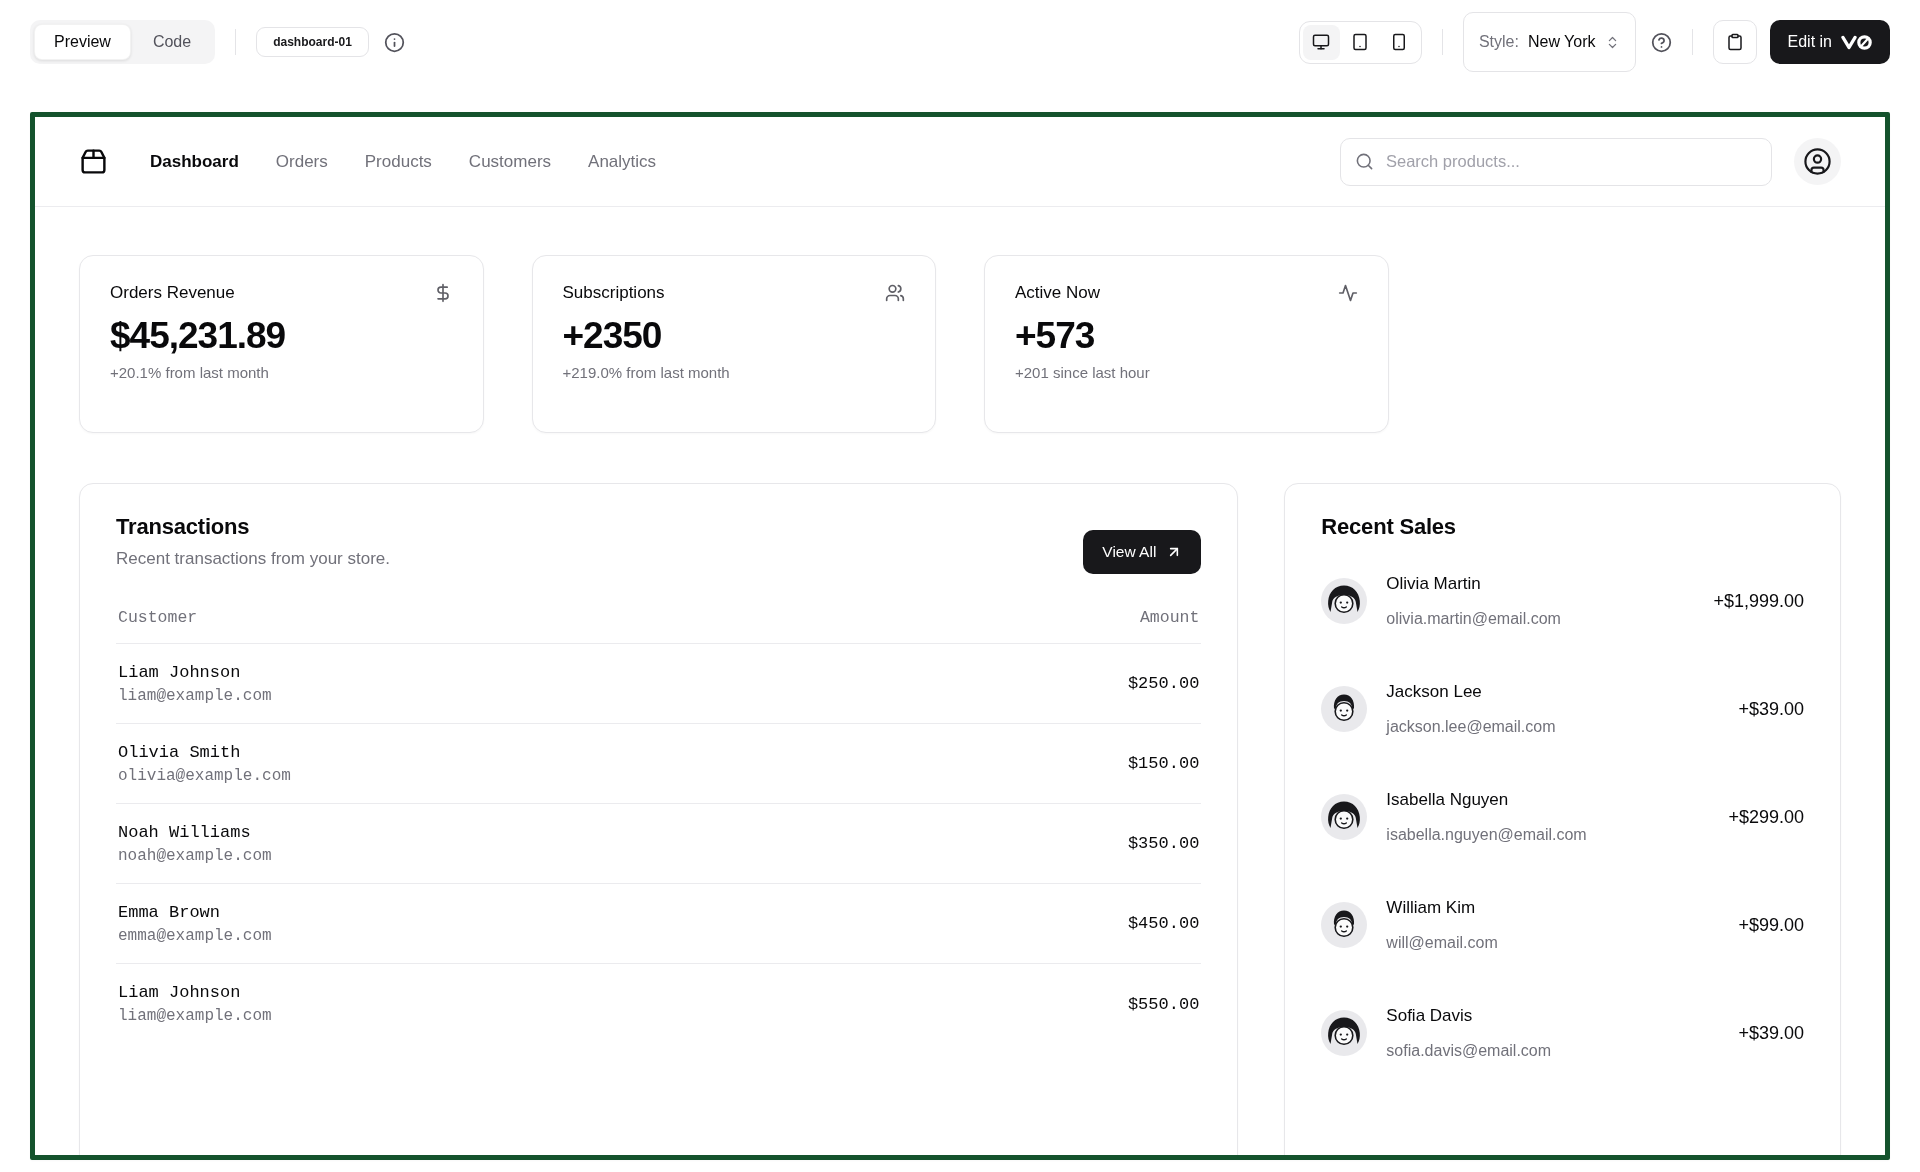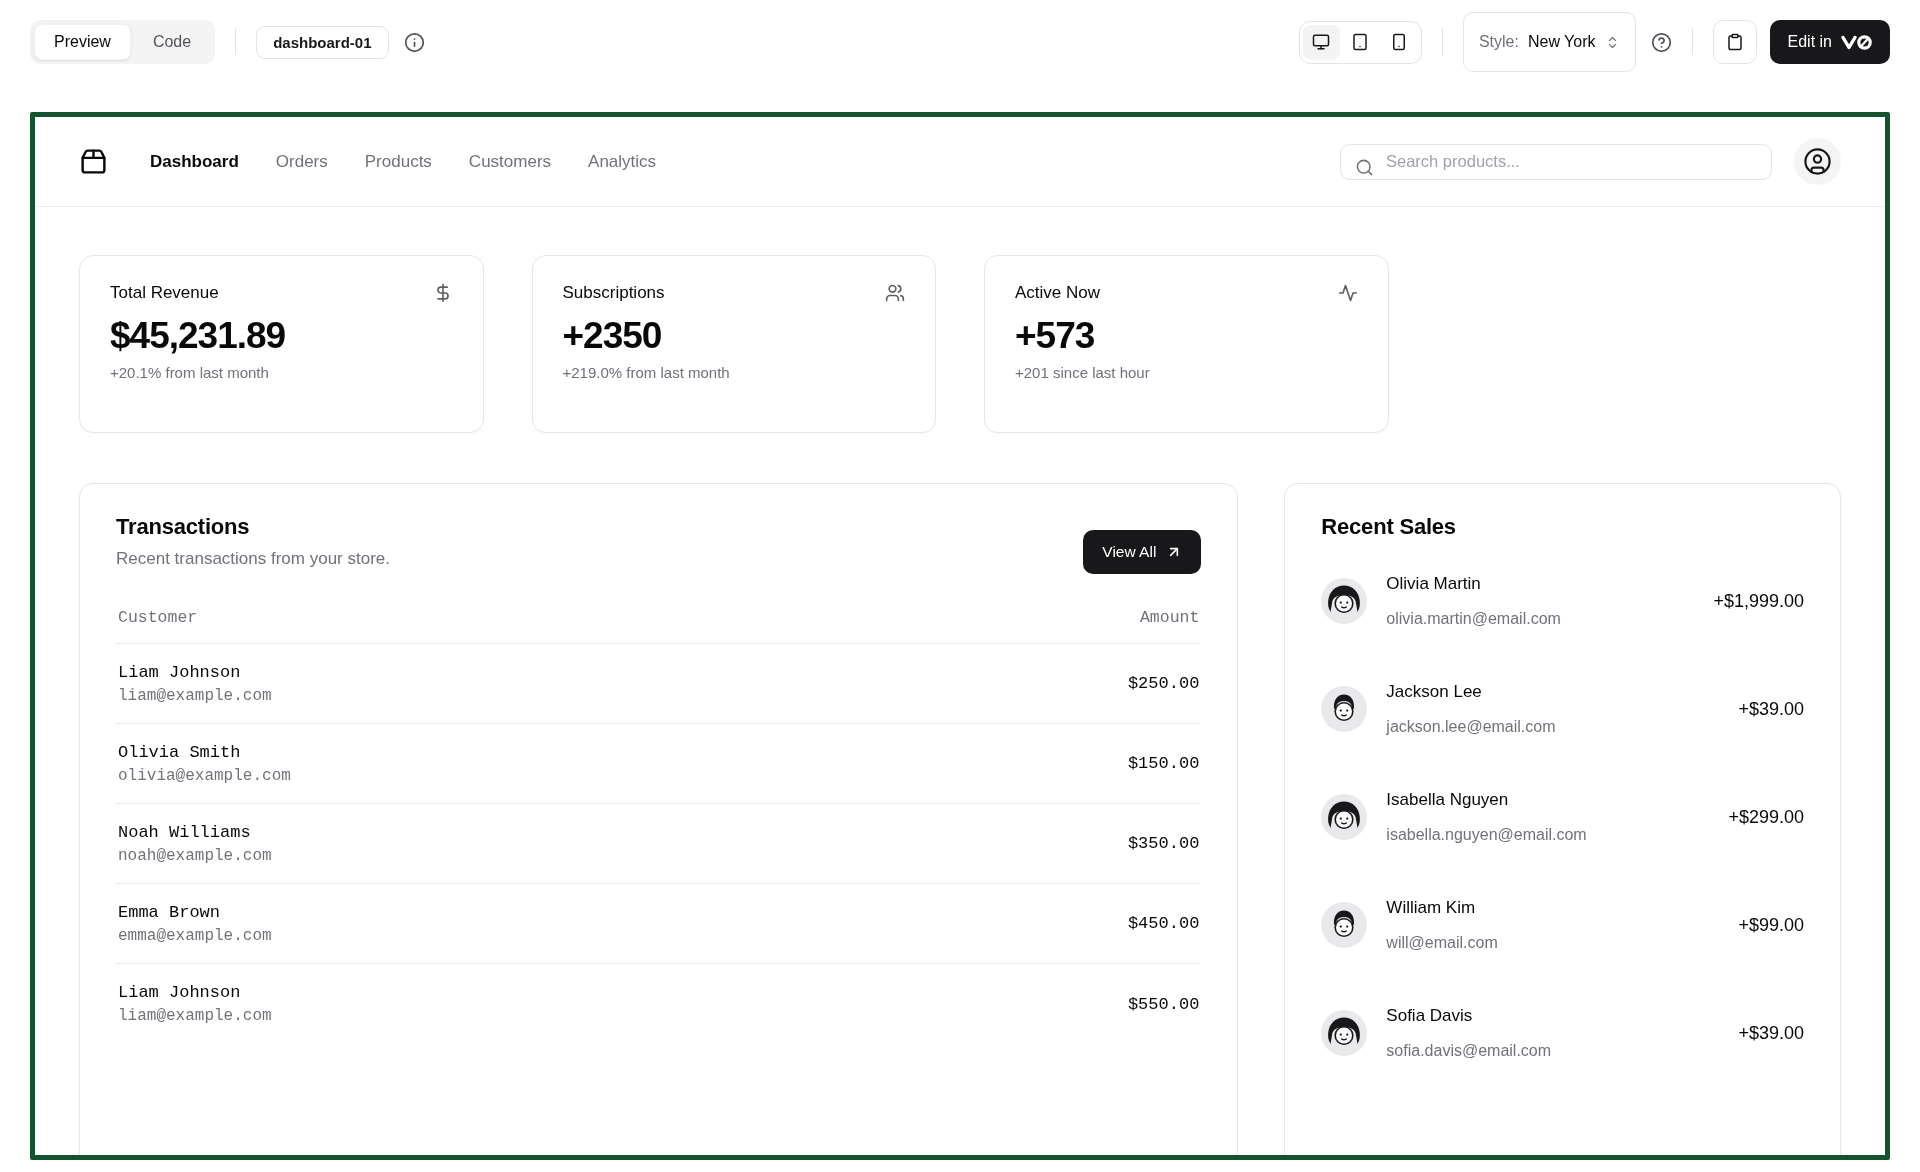--- a/index.html
+++ b/index.html
@@ -10,21 +10,21 @@
   .toolbar { display:flex; align-items:center; height:56px; margin:14px 30px 0; }
   .toolbar-right { margin-left:auto; display:flex; align-items:center; }
   .vdiv { width:1px; height:26px; background:#e4e4e7; margin:0 20px; flex:none; }
   .seg { background:#f4f4f5; border-radius:10px; padding:4px; display:flex; gap:2px; }
   .seg-tab { border:1px solid transparent; background:transparent; border-radius:8px;
     padding:8px 19px; font-size:16px; font-weight:500; color:#52525b; cursor:pointer;
     font-family:inherit; }
   .seg-tab.active { background:#fff; color:#09090b; border-color:rgba(0,0,0,.05);
     box-shadow:0 1px 3px rgba(0,0,0,.10); }
   .badge { border:1px solid #e4e4e7; background:#fff; border-radius:9px; padding:7px 16px;
-    font-size:15px; font-weight:600; color:#18181b; }
+    font-size:12px; font-weight:600; color:#18181b; }
   .tool-icon { display:inline-flex; color:#52525b; margin-left:15px; cursor:pointer; }
   .tool-icon svg { width:21px; height:21px; }
   .device-group { border:1px solid #e4e4e7; border-radius:11px; padding:3px; display:flex; gap:2px; }
   .device-btn { width:37px; height:35px; display:flex; align-items:center; justify-content:center;
     background:transparent; border:none; border-radius:8px; color:#18181b; cursor:pointer; }
   .device-btn.active { background:#f4f4f5; }
   .device-btn svg { width:18px; height:18px; }
   .style-select { border:1px solid #e4e4e7; background:#fff; border-radius:10px; height:60px;
     display:flex; align-items:center; padding:0 15px; gap:9px; font-size:16px; cursor:pointer;
     font-family:inherit; }
@@ -43,21 +43,21 @@
   .frame { margin:42px 30px 12px; height:1048px; background:#fff; border:5px solid #14532d;
     border-radius:2px; overflow:hidden; box-shadow:0 1px 2px rgba(0,0,0,.03); }
   .app-header { height:90px; display:flex; align-items:center; padding:0 44px;
     border-bottom:1px solid #ececef; }
   .logo { display:inline-flex; color:#09090b; } .logo svg { width:29px; height:29px; }
   .nav { display:flex; gap:37px; margin-left:42px; }
   .nav-item { font-size:17px; color:#71717a; text-decoration:none; cursor:pointer; }
   .nav-item.active { color:#09090b; font-weight:700; }
   .search-wrap { margin-left:auto; position:relative; width:432px; }
   .search-wrap svg { position:absolute; left:15px; top:14px; width:19px; height:19px; color:#71717a; }
-  .search-input { width:100%; height:36px; border:1px solid #e4e4e7; border-radius:10px;
+  .search-input { width:100%; height:48px; border:1px solid #e4e4e7; border-radius:10px;
     padding:0 14px 0 45px; font-size:16.5px; font-family:inherit; color:#09090b; outline:none; }
   .search-input::placeholder { color:#a1a1aa; }
   .avatar-btn { margin-left:22px; width:47px; height:47px; border-radius:50%; background:#f4f4f5;
     border:none; display:flex; align-items:center; justify-content:center; color:#18181b; cursor:pointer; }
   .avatar-btn svg { width:29px; height:29px; }
 
   .content { padding:48px 44px 0; }
 
   
   .stats { display:grid; grid-template-columns:repeat(4,1fr); gap:48px; }
@@ -225,21 +225,21 @@
           </svg>
         </span>
     </button>
   </div>
 
   <div class="content">
 
     <div class="stats">
   <div class="card stat-card">
     <div class="stat-top">
-      <span class="stat-title">Total Revenue</span>
+      <span class="stat-title">Orders Revenue</span>
       <span class="stat-icon">
               <svg xmlns="http://www.w3.org/2000/svg" viewBox="0 0 24 24" fill="none" stroke="currentColor" stroke-width="2" stroke-linecap="round" stroke-linejoin="round">
                 <line x1="12" y1="2" x2="12" y2="22"></line>
                 <path d="M17 5H9.5a3.5 3.5 0 0 0 0 7h5a3.5 3.5 0 0 1 0 7H6"></path>
               </svg>
             </span>
     </div>
     <div class="stat-value">$45,231.89</div>
     <div class="stat-change">+20.1% from last month</div>
   </div>

